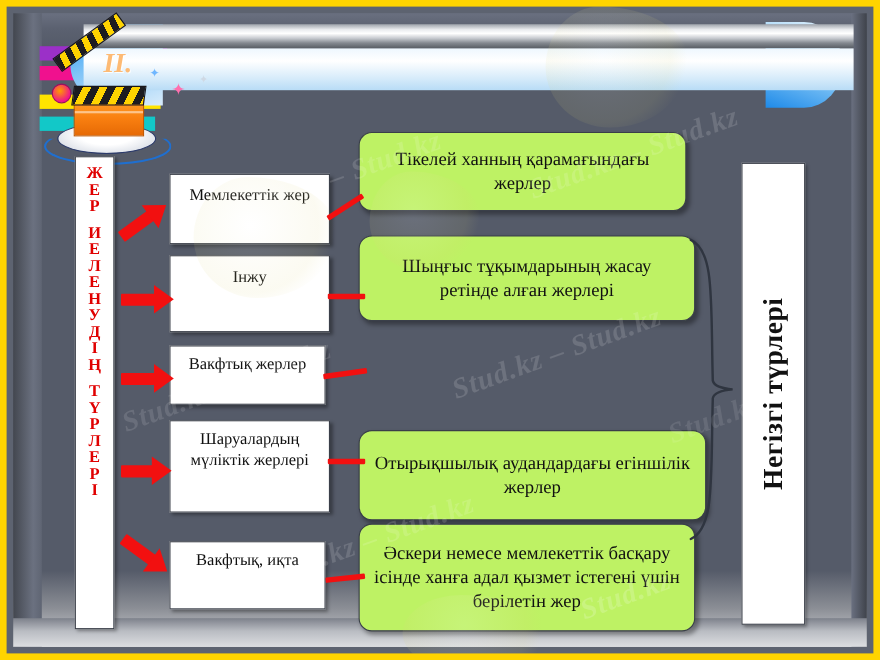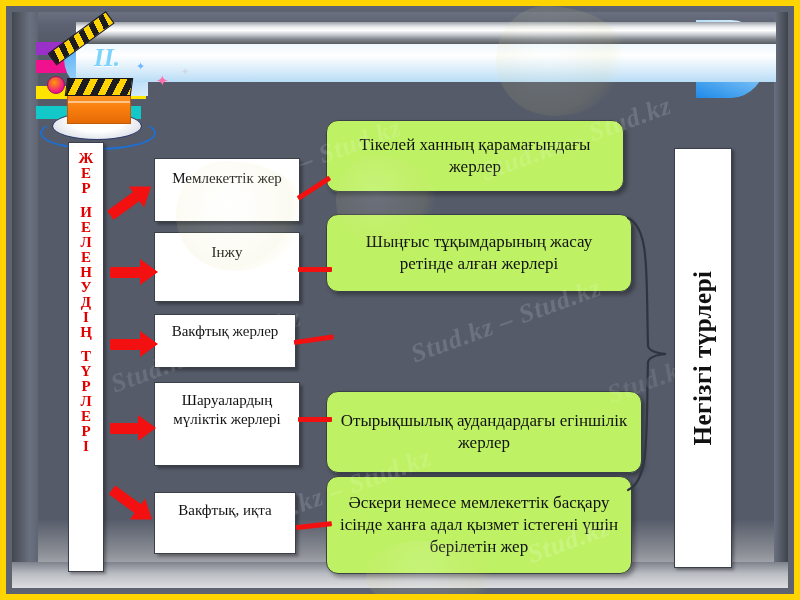--- a/index.html
+++ b/index.html
@@ -120,21 +120,21 @@
   .title-text {
     position: absolute; left: 88px; top: 30px; width: 690px; height: 44px;
     display: flex; align-items: center;
     font-size: 25px; font-weight: bold; font-style: italic;
     color: #1414d8;
     letter-spacing: .2px;
     white-space: nowrap;
     text-shadow: 1px 1px 0 rgba(255,255,255,.8);
     z-index: 6;
   }
-  .title-num { color: #7dd3fc; margin-right: 4px; }
+  .title-num { color: #fdba74; margin-right: 4px; }
   .spark {
     position: absolute; color: #ff6fae; font-size: 13px; z-index: 7;
   }
   .spark.a { left: 130px; top: 54px; color: #6fb7ff; font-size: 11px; }
   .spark.b { left: 150px; top: 66px; color: #ff6fae; font-size: 15px; }
   .spark.c { left: 175px; top: 60px; color: #cfd9e4; font-size: 10px; }
 
   
   .vlabel-left {
     position: absolute; left: 62px; top: 136px; width: 36px; height: 430px;

